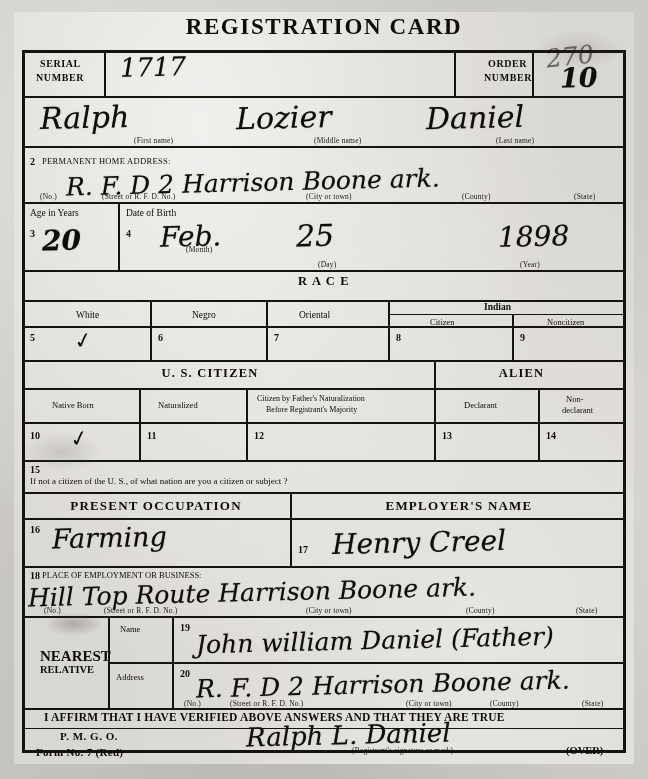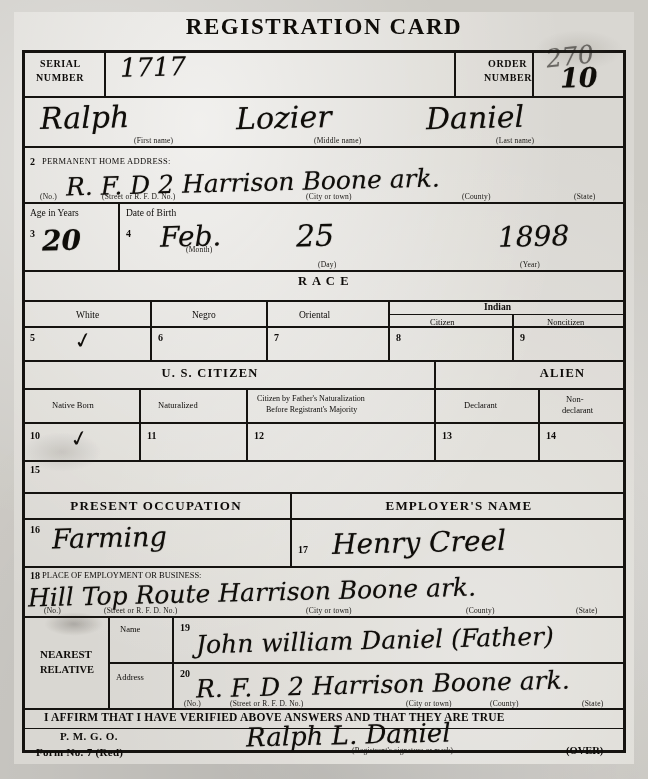--- a/index.html
+++ b/index.html
@@ -202,39 +202,40 @@
 
     <div class="ln h" style="left:8px; top:376px; width:604px;"></div>
     <div class="ln h" style="left:8px; top:410px; width:604px;"></div>
     <div class="ln h" style="left:8px; top:448px; width:604px;"></div>
     <div class="ln v" style="left:420px; top:348px; height:100px;"></div>
     <div class="ln v" style="left:125px; top:376px; height:72px;"></div>
     <div class="ln v" style="left:232px; top:376px; height:72px;"></div>
     <div class="ln v" style="left:524px; top:376px; height:72px;"></div>
 
     <div class="sect" style="left:8px; top:354px; width:376px; font-size:12.5px;">U. S. CITIZEN</div>
-    <div class="sect" style="left:422px; top:354px; width:171px; font-size:12.5px;margin-left:41px;">ALIEN</div>
+    <div class="sect" style="left:422px; top:354px; width:171px; font-size:12.5px;">ALIEN</div>
 
     <div class="lbl sm" style="left:38px; top:388px;">Native Born</div>
     <div class="lbl sm" style="left:144px; top:388px;">Naturalized</div>
     <div class="lbl sm" style="left:243px; top:382px; font-size:8px;">Citizen by Father's Naturalization</div>
     <div class="lbl sm" style="left:252px; top:393px; font-size:8px;">Before Registrant's Majority</div>
     <div class="lbl sm" style="left:450px; top:388px;">Declarant</div>
     <div class="lbl sm" style="left:552px; top:382px;">Non-</div>
     <div class="lbl sm" style="left:548px; top:393px;">declarant</div>
 
     <div class="bignum" style="left:16px; top:418px;">10</div>
     <div class="bignum" style="left:133px; top:418px;">11</div>
     <div class="bignum" style="left:240px; top:418px;">12</div>
     <div class="bignum" style="left:428px; top:418px;">13</div>
     <div class="bignum" style="left:532px; top:418px;">14</div>
 
     <div class="check" style="left:56px; top:414px;">✓</div>
 
     <div class="bignum" style="left:16px; top:452px;">15</div>
+    <div class="lbl sm" style="left:16px; top:464px; font-size:9px;">If not a citizen of the U. S., of what nation are you a citizen or subject ?</div>
     <div class="hw" style="left:330px; top:455px; font-size:22px;"></div>
     <div class="ln h" style="left:8px; top:480px; width:604px;"></div>
 
     <div class="ln h" style="left:8px; top:506px; width:604px;"></div>
     <div class="ln v" style="left:276px; top:480px; height:74px;"></div>
     <div class="sect" style="left:278px; top:486px; width:334px; font-size:13px;">EMPLOYER'S NAME</div>
     <div class="sect" style="left:8px; top:486px; width:268px; font-size:13px;">PRESENT OCCUPATION</div>
 
     <div class="bignum" style="left:16px; top:512px;">16</div>
     <div class="hw" style="left:38px; top:510px; font-size:27px;">Farming</div>
@@ -250,21 +251,21 @@
     <div class="cap" style="left:90px; top:594px;">(Street or R. F. D. No.)</div>
     <div class="cap" style="left:292px; top:594px;">(City or town)</div>
     <div class="cap" style="left:452px; top:594px;">(County)</div>
     <div class="cap" style="left:562px; top:594px;">(State)</div>
 
     <div class="ln v" style="left:94px; top:604px; height:92px;"></div>
     <div class="ln v" style="left:158px; top:604px; height:92px;"></div>
     <div class="ln h" style="left:94px; top:650px; width:518px;"></div>
     <div class="ln h" style="left:8px; top:696px; width:604px;"></div>
 
-    <div class="lbl b" style="left:26px; top:636px; font-size:11px;">NEAREST</div>
+    <div class="lbl b" style="left:26px; top:636px; font-size:15px;">NEAREST</div>
     <div class="lbl b" style="left:26px; top:652px; font-size:10.5px;">RELATIVE</div>
     <div class="lbl sm" style="left:106px; top:612px;">Name</div>
     <div class="lbl sm" style="left:102px; top:660px;text-align:right;">Address</div>
 
     <div class="bignum" style="left:166px; top:610px;">19</div>
     <div class="bignum" style="left:166px; top:656px;">20</div>
 
     <div class="hw" style="left:182px; top:614px; font-size:25px;">John william Daniel (Father)</div>
     <div class="hw" style="left:182px; top:658px; font-size:25px;">R. F. D 2   Harrison   Boone   ark.</div>
 

